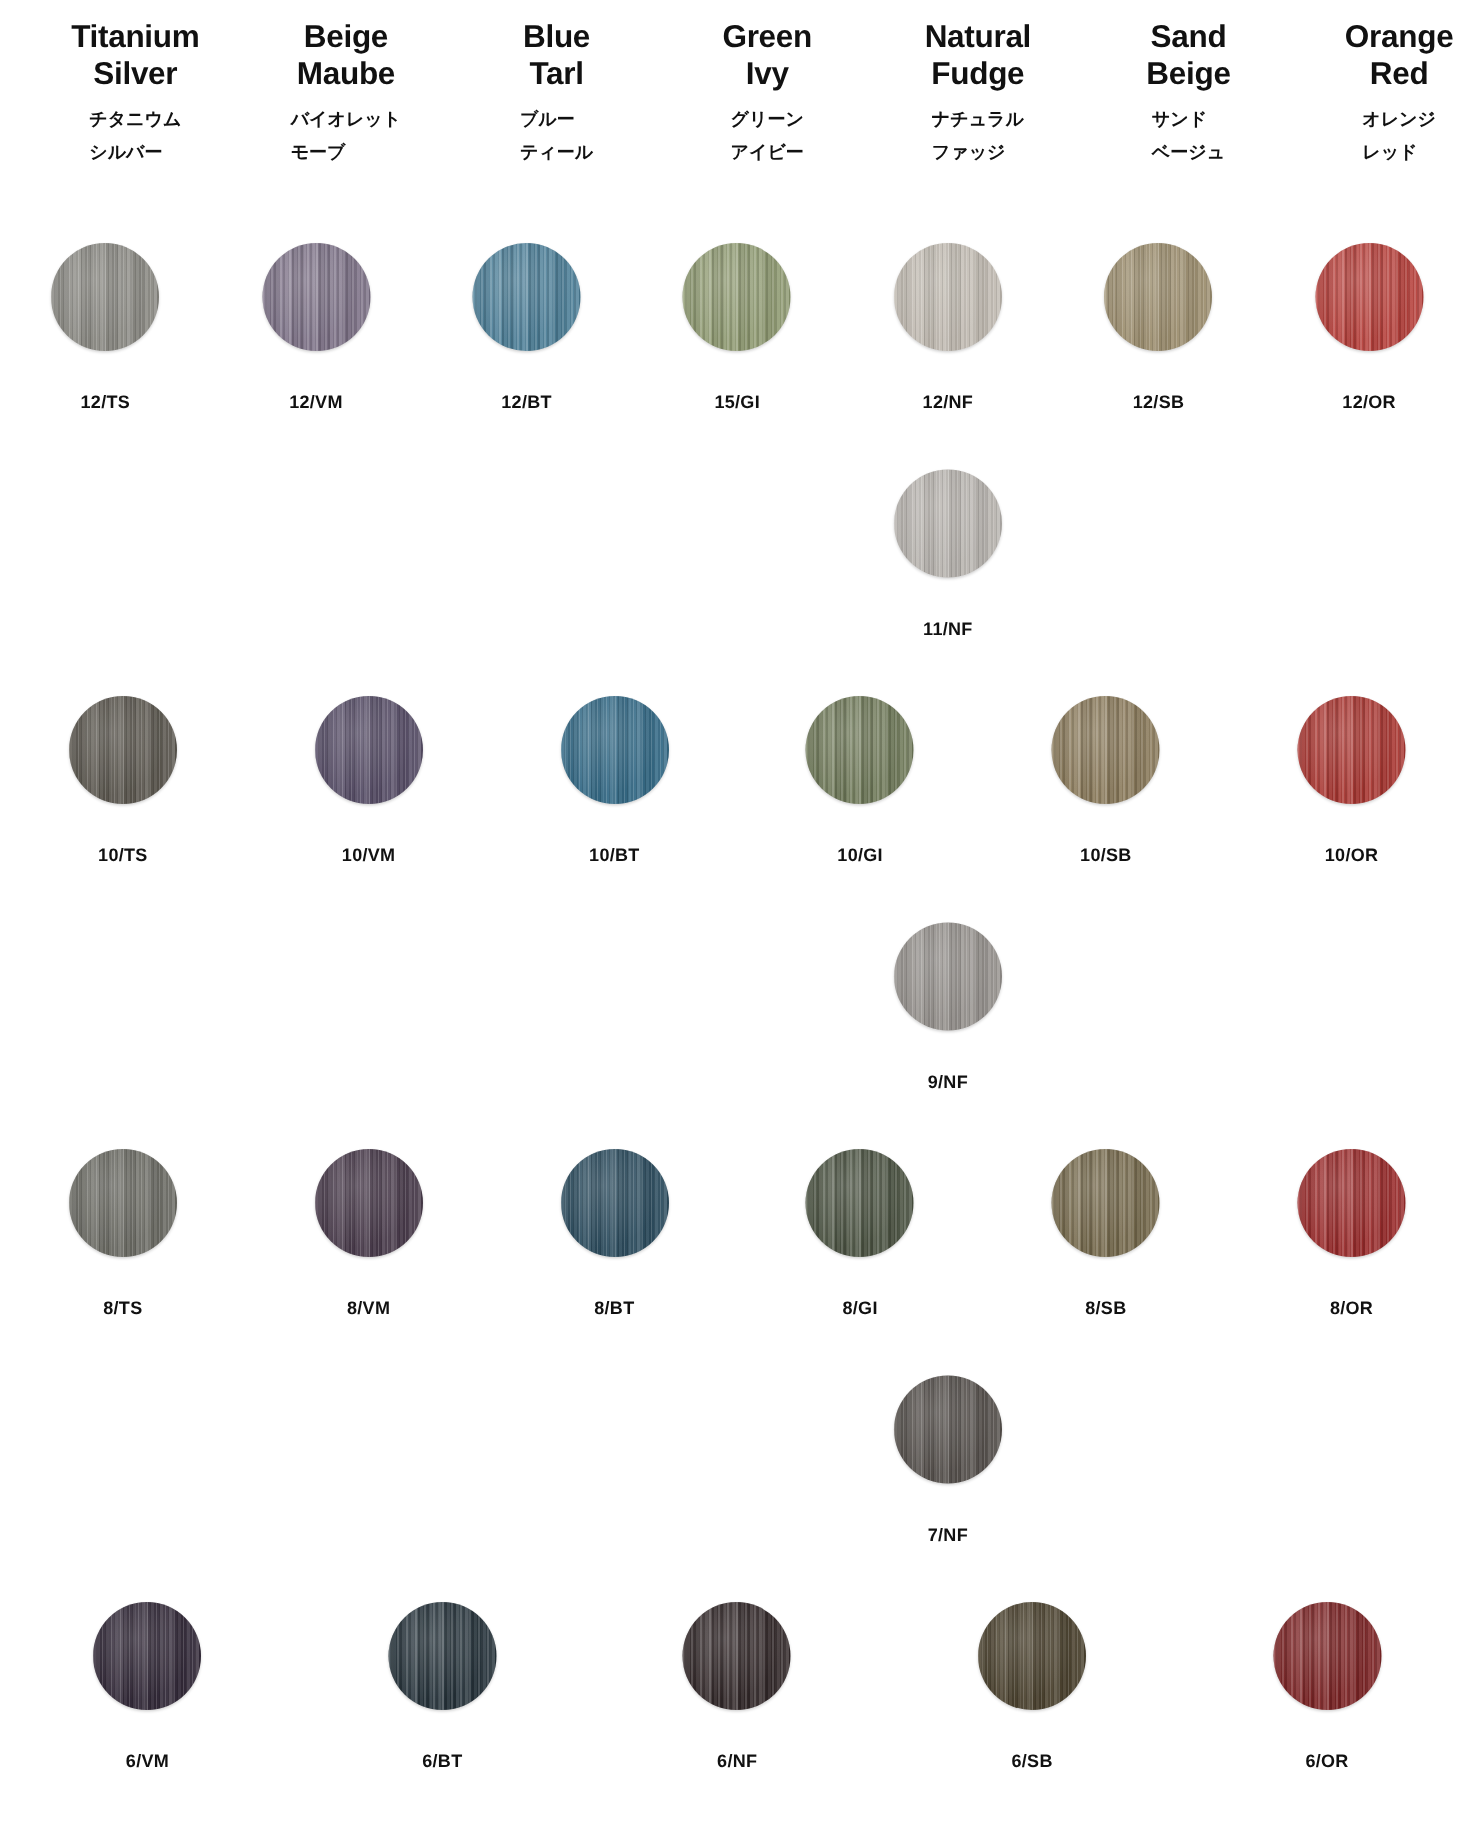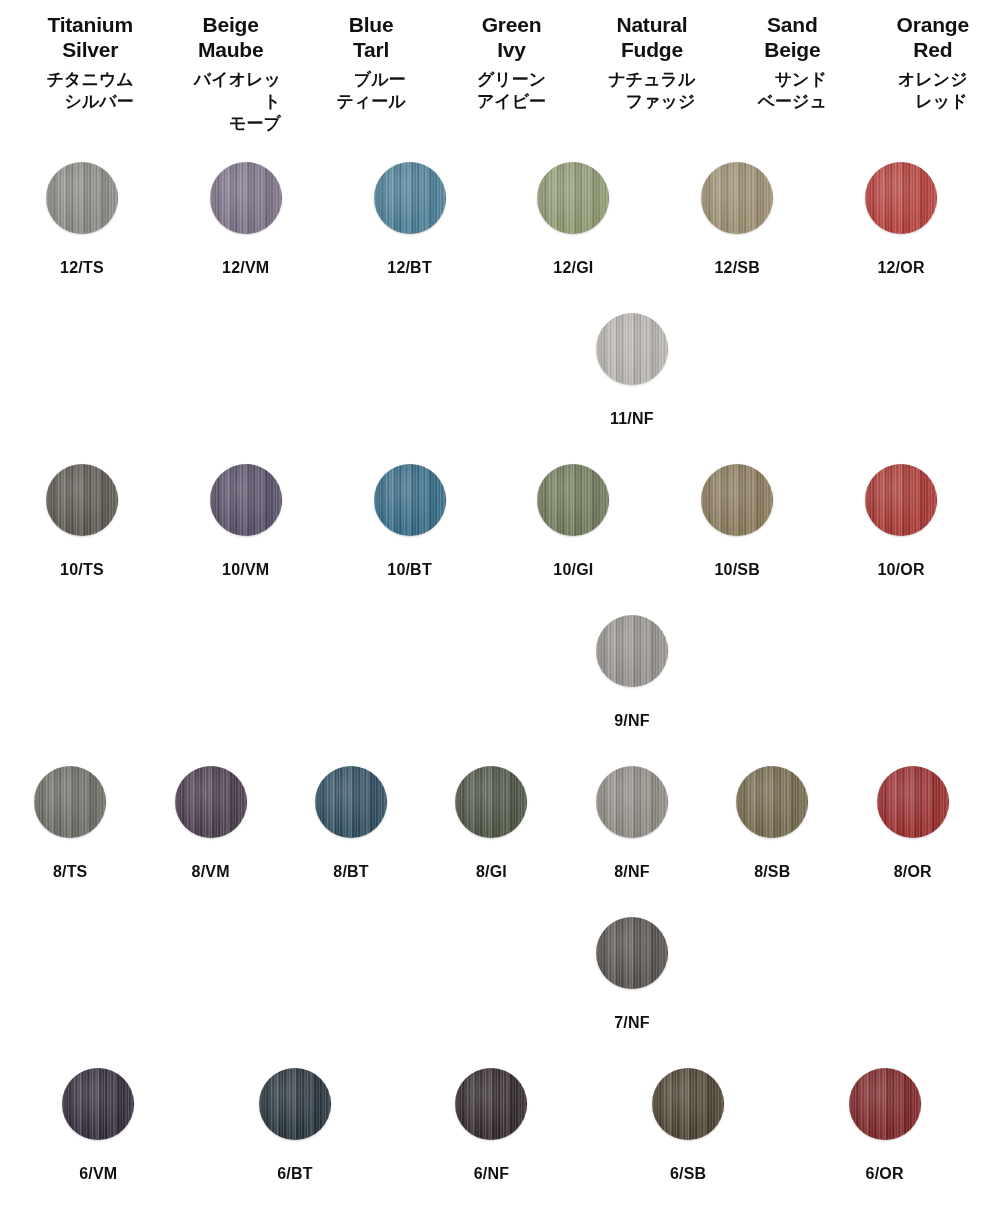--- a/index.html
+++ b/index.html
@@ -43,24 +43,24 @@
   .hdr-en {
     font-size: 21px;
     font-weight: bold;
     line-height: 25px;
     text-align: center;
     letter-spacing: -0.2px;
     white-space: pre-line;
   }
   .hdr-jp {
     margin-top: 6px;
-    font-size: 17px;
+    font-size: 12px;
     font-weight: bold;
     line-height: 22px;
-    text-align: right;
+    text-align: left;
     white-space: pre-line;
     font-family: "DejaVu Sans", "Liberation Sans", sans-serif;
   }
 
   
   .grid {
     position: absolute;
     top: 150px;
     left: 0;
     width: 983px;
@@ -121,21 +121,21 @@
         rgba(0,0,0,0.06) 3px,
         rgba(0,0,0,0.06) 11px,
         rgba(255,255,255,0.05) 11px,
         rgba(255,255,255,0.05) 17px
       ),
       radial-gradient(ellipse at 38% 34%, rgba(255,255,255,0.16), rgba(0,0,0,0.00) 62%);
     pointer-events: none;
   }
 
   .code {
-    font-size: 16px;
+    font-size: 12px;
     font-weight: bold;
     line-height: 20px;
     text-align: left;
     letter-spacing: 0.2px;
     margin-top: 12px;
   }
 
   .cell.empty .swatch-wrap,
   .cell.empty .code { visibility: hidden; }
 </style>
@@ -204,21 +204,27 @@
         <div class="cell">
           <div class="swatch-wrap">
             <div class="swatch" style="background: rgb(76, 126, 151);"></div>
           </div>
           <div class="code">12/BT</div>
         </div>
         <div class="cell">
           <div class="swatch-wrap">
             <div class="swatch" style="background: rgb(143, 154, 114);"></div>
           </div>
-          <div class="code">12/GI</div>
+          <div class="code">15/GI</div>
+        </div>
+        <div class="cell">
+          <div class="swatch-wrap">
+            <div class="swatch" style="background: rgb(194, 188, 179);"></div>
+          </div>
+          <div class="code">12/NF</div>
         </div>
         <div class="cell">
           <div class="swatch-wrap">
             <div class="swatch" style="background: rgb(157, 143, 112);"></div>
           </div>
           <div class="code">12/SB</div>
         </div>
         <div class="cell">
           <div class="swatch-wrap">
             <div class="swatch" style="background: rgb(182, 64, 59);"></div>
@@ -369,26 +375,20 @@
           <div class="swatch-wrap">
             <div class="swatch" style="background: rgb(46, 78, 96);"></div>
           </div>
           <div class="code">8/BT</div>
         </div>
         <div class="cell">
           <div class="swatch-wrap">
             <div class="swatch" style="background: rgb(76, 84, 67);"></div>
           </div>
           <div class="code">8/GI</div>
-        </div>
-        <div class="cell">
-          <div class="swatch-wrap">
-            <div class="swatch" style="background: rgb(144, 139, 132);"></div>
-          </div>
-          <div class="code">8/NF</div>
         </div>
         <div class="cell">
           <div class="swatch-wrap">
             <div class="swatch" style="background: rgb(118, 106, 77);"></div>
           </div>
           <div class="code">8/SB</div>
         </div>
         <div class="cell">
           <div class="swatch-wrap">
             <div class="swatch" style="background: rgb(154, 44, 44);"></div>

